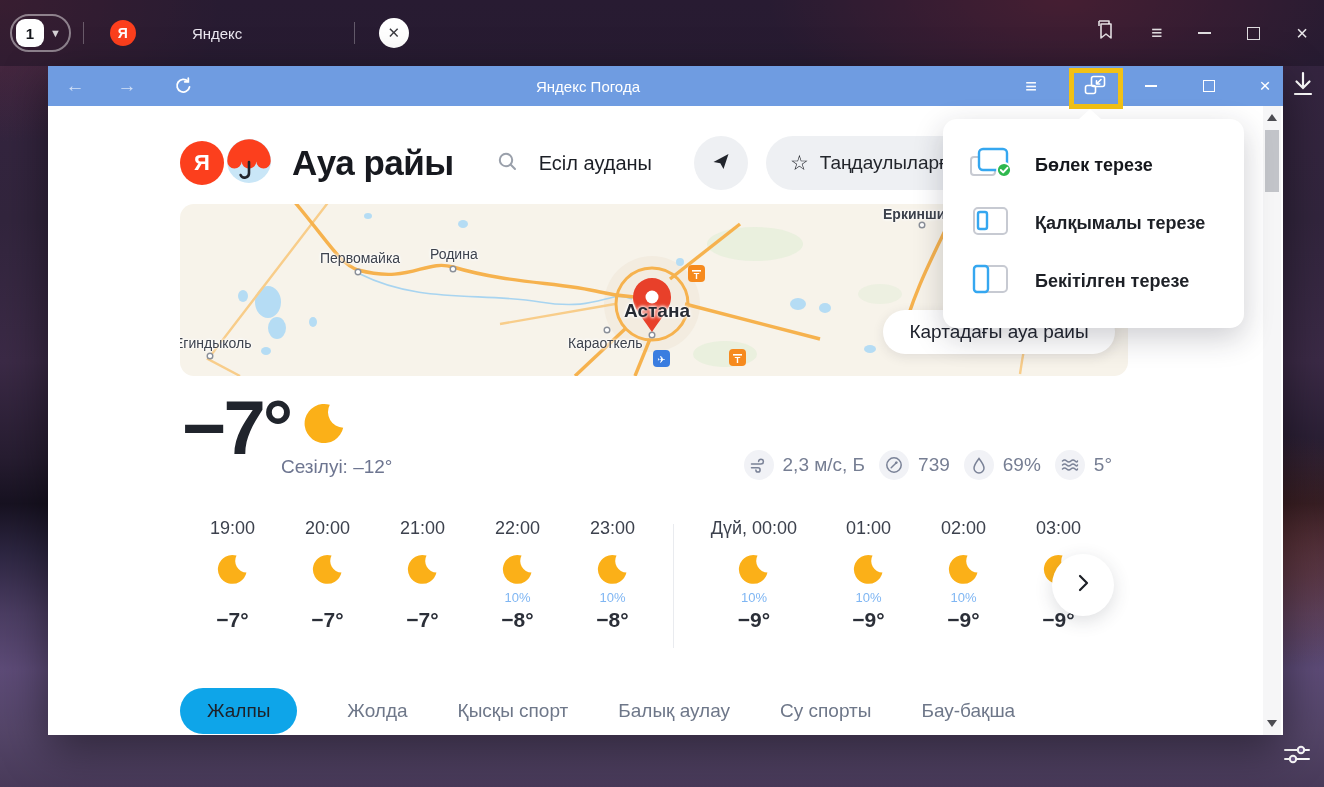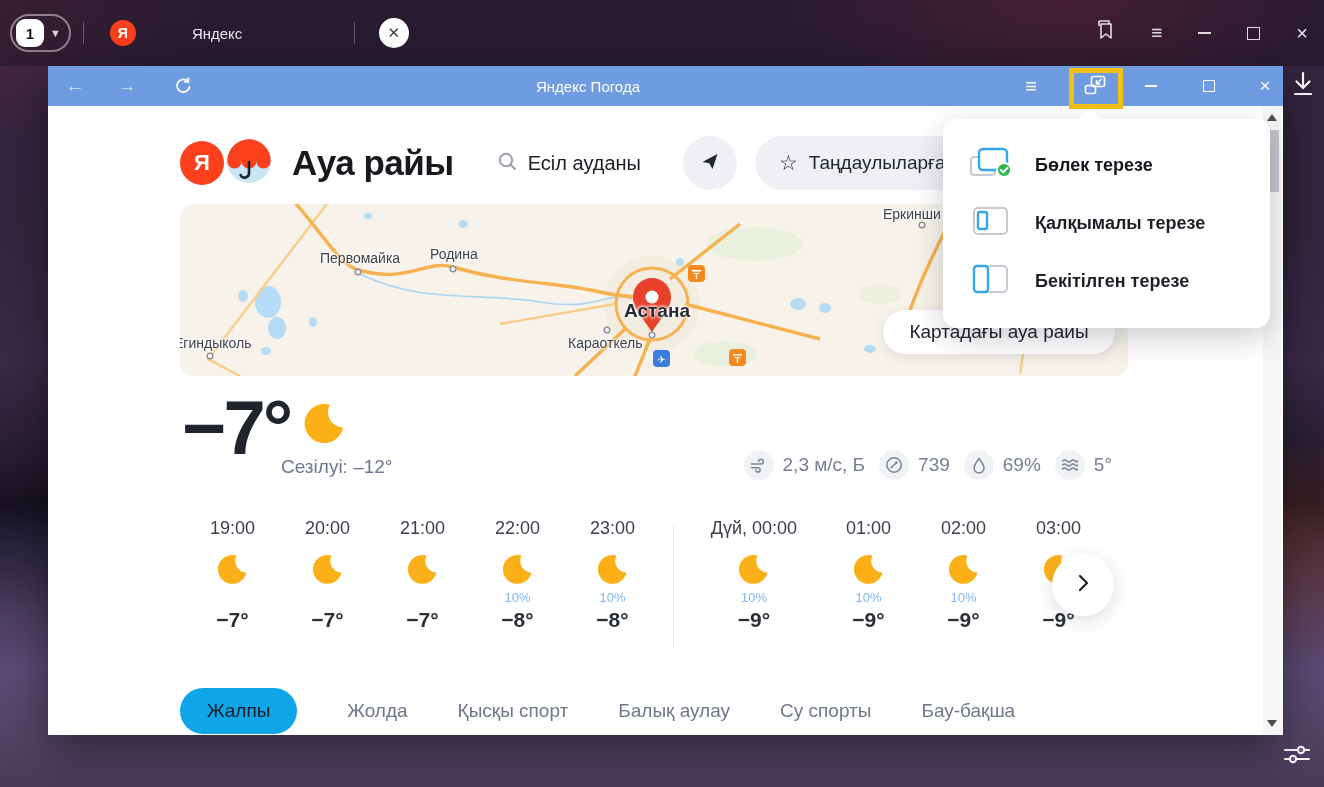--- a/index.html
+++ b/index.html
@@ -69,21 +69,21 @@
   .sb-up { top:8px; border-bottom:7px solid #4d4d52; }
   .sb-dn { bottom:8px; border-top:7px solid #4d4d52; }
   .sb-thumb { position:absolute; left:2px; top:24px; width:14px; height:62px; background:#c2c4c9; }
 
   
   .hdr { display:flex; align-items:center; padding-top:28px; height:86px; }
   .logo-circ { width:44px; height:44px; border-radius:50%; background:#fc3f1d; color:#fff; font-weight:700;
     font-size:22px; display:flex; align-items:center; justify-content:center; flex:none; }
   .logo-umb { margin-left:3px; flex:none; }
   .logo-text { font-size:35px; font-weight:700; color:#17191f; letter-spacing:-.5px; margin-left:21px; }
-  .search { display:flex; align-items:center; margin-left:44px; gap:11px; }
+  .search { display:flex; align-items:center; margin-left:44px; gap:22px; }
   .search-text { font-size:20px; color:#1c1f26; }
   .geo-btn { width:54px; height:54px; border-radius:50%; background:#eef0f3; margin-left:42px;
     display:flex; align-items:center; justify-content:center; flex:none; }
   .fav-btn { height:54px; border-radius:27px; background:#eef0f3; margin-left:18px; padding:0 24px;
     display:flex; align-items:center; gap:11px; }
   .fav-btn .star { font-size:21px; color:#23262c; }
   .fav-btn .lbl { font-size:19px; color:#23262c; }
 
   
   .map { position:relative; margin-top:12px; height:172px; border-radius:14px; overflow:visible;
@@ -121,21 +121,21 @@
   .next-btn { position:absolute; left:872px; top:36px; width:62px; height:62px; border-radius:50%;
     background:#fff; box-shadow:0 5px 18px rgba(50,55,70,.16); display:flex; align-items:center;
     justify-content:center; z-index:6; }
 
   
   .cats { margin-top:38px; display:flex; align-items:center; gap:50px; }
   .cat { font-size:19px; color:#6e7789; padding:12px 0; white-space:nowrap; }
   .cat.active { background:#0ea5e9; border-radius:23px; padding:12px 27px; color:#1e2128; }
 
   
-  .menu { position:absolute; left:943px; top:119px; width:327px; height:209px; background:#fff;
+  .menu { position:absolute; left:943px; top:119px; width:301px; height:209px; background:#fff;
     border-radius:14px; box-shadow:0 10px 30px rgba(30,30,50,.22); z-index:50; padding-top:17px; }
   .menu::before { content:''; position:absolute; left:136px; top:-10px; width:0; height:0;
     border-left:11px solid transparent; border-right:11px solid transparent; border-bottom:10px solid #fff; }
   .mi { display:flex; align-items:center; height:58px; padding:0 26px; gap:24px; }
   .mi .mi-lbl { font-size:18px; font-weight:600; color:#1d2026; }
   .mi.checked .mi-lbl { font-weight:700; color:#15171c; }
 </style>
 </head>
 <body>
 
@@ -306,21 +306,21 @@
                 <text x="481.5" y="159" font-size="10" fill="#fff" text-anchor="middle">✈</text>
               </g>
 
               <g>
                 <path d="M472 128 C460 110 453 104 453 93 a19 19 0 1 1 38 0 c0 11 -7 17 -19 35 Z" fill="#e8402a"></path>
                 <circle cx="472" cy="93" r="6.5" fill="#fff"></circle>
               </g>
             </svg>
             <span class="mlabel" style="left:140px; top:46px;">Первомайка</span>
             <span class="mlabel" style="left:250px; top:42px;">Родина</span>
-            <span class="mlabel" style="left:703px; top:2px;">Еркинши</span>
+            <span class="mlabel" style="left:703px; top:2px;font-weight:bold;">Еркинши</span>
             <span class="mlabel" style="left:-6px; top:131px;">Егиндыколь</span>
             <span class="mlabel" style="left:388px; top:131px;">Караоткель</span>
             <span class="mlabel city" style="left:444px; top:96px;">Астана</span>
           </div>
           <div class="map-btn">Картадағы ауа райы</div>
         </div>
 
         <div class="cur">
           <div class="cur-temp">−7°</div>
           <span class="cur-moon">

